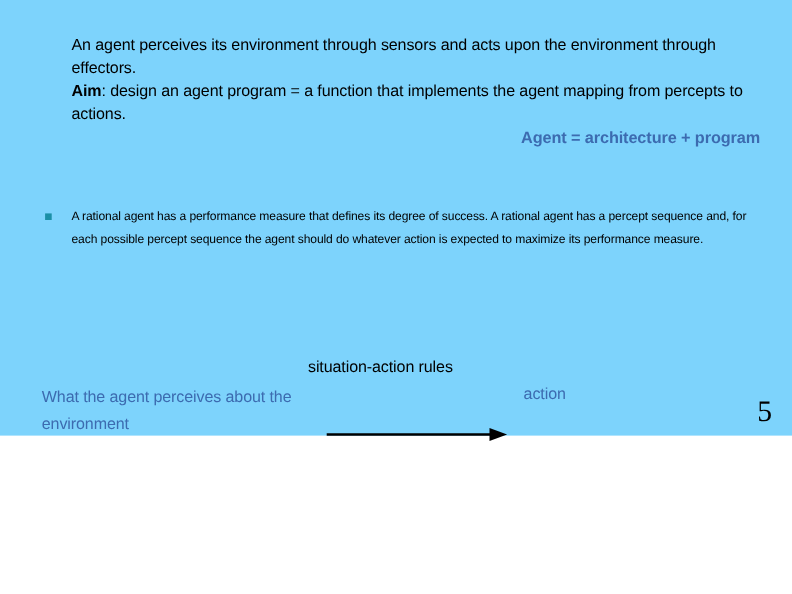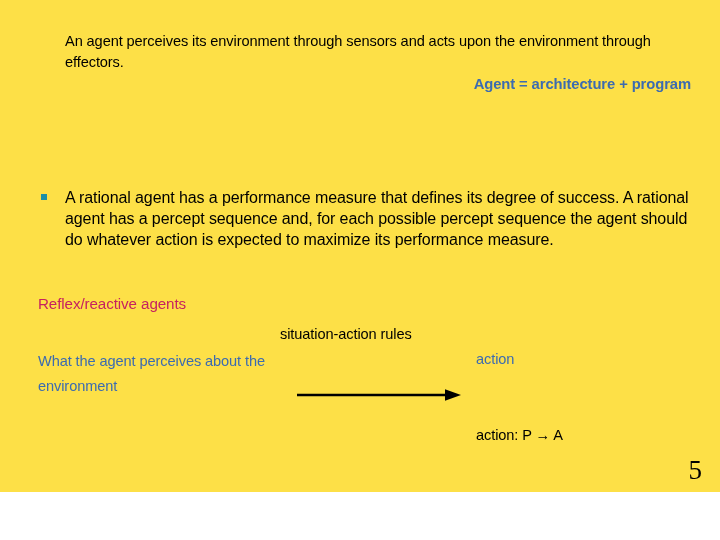--- a/index.html
+++ b/index.html
@@ -11,22 +11,22 @@
     height: 540px;
     background: #ffffff;
     font-family: "Liberation Sans", sans-serif;
     overflow: hidden;
     position: relative;
   }
 
   .slide {
     position: relative;
     width: 720px;
-    height: 492px;
-    background: #fde047;
+    height: 396px;
+    background: #7dd3fc;
   }
 
   
   .body-block {
     position: absolute;
     left: 65px;
     top: 31px;
     width: 626px;
   }
 
@@ -66,21 +66,21 @@
     top: 7px;
     width: 6px;
     height: 6px;
     background: #1b8fa6;
     display: block;
   }
 
   .bullet-text {
     margin-left: 27px;
     color: #000000;
-    font-size: 16px;
+    font-size: 11px;
     line-height: 21px;
     letter-spacing: -0.1px;
   }
 
   
   .section-heading {
     position: absolute;
     left: 38px;
     top: 294px;
     color: #c6225f;
@@ -182,47 +182,46 @@
 </style>
 </head>
 <body>
 
 <div class="slide">
 
   <div class="body-block">
 
     <p class="para">An agent perceives its environment through sensors and acts upon the environment through effectors.</p>
 
+    <p class="para"><strong>Aim</strong><span>: design an agent program = a function that implements the agent mapping from percepts to actions.</span></p>
 
 
     <p class="para center-line">Agent = architecture + program</p>
   </div>
 
   <div class="bullet-row">
     <span class="bullet-mark"></span>
     <div class="bullet-text">A rational agent has a performance measure that defines its degree of success. A rational agent has a percept sequence and, for each possible percept sequence the agent should do whatever action is expected to maximize its performance measure.</div>
   </div>
 
-  <div class="section-heading">Reflex/reactive agents</div>
 
   <div class="diagram">
 
     <div class="dg-label dg-percepts">What the agent perceives about the environment</div>
 
     <div class="dg-label dg-rules">situation-action rules</div>
 
     <div class="dg-label dg-actions">action</div>
 
     <div class="arrow-wrap">
       <svg width="170" height="18" viewBox="0 0 170 18" aria-hidden="true">
         <line x1="2" y1="9" x2="152" y2="9" stroke="#000000" stroke-width="2.4"></line>
         <polygon points="150,3.2 166,9 150,14.8" fill="#000000"></polygon>
       </svg>
     </div>
 
 
 
-    <div class="dg-label dg-action-map">action: P → A</div>
   </div>
 
   <div class="page-number">5</div>
 
 </div>
 
 </body></html>

